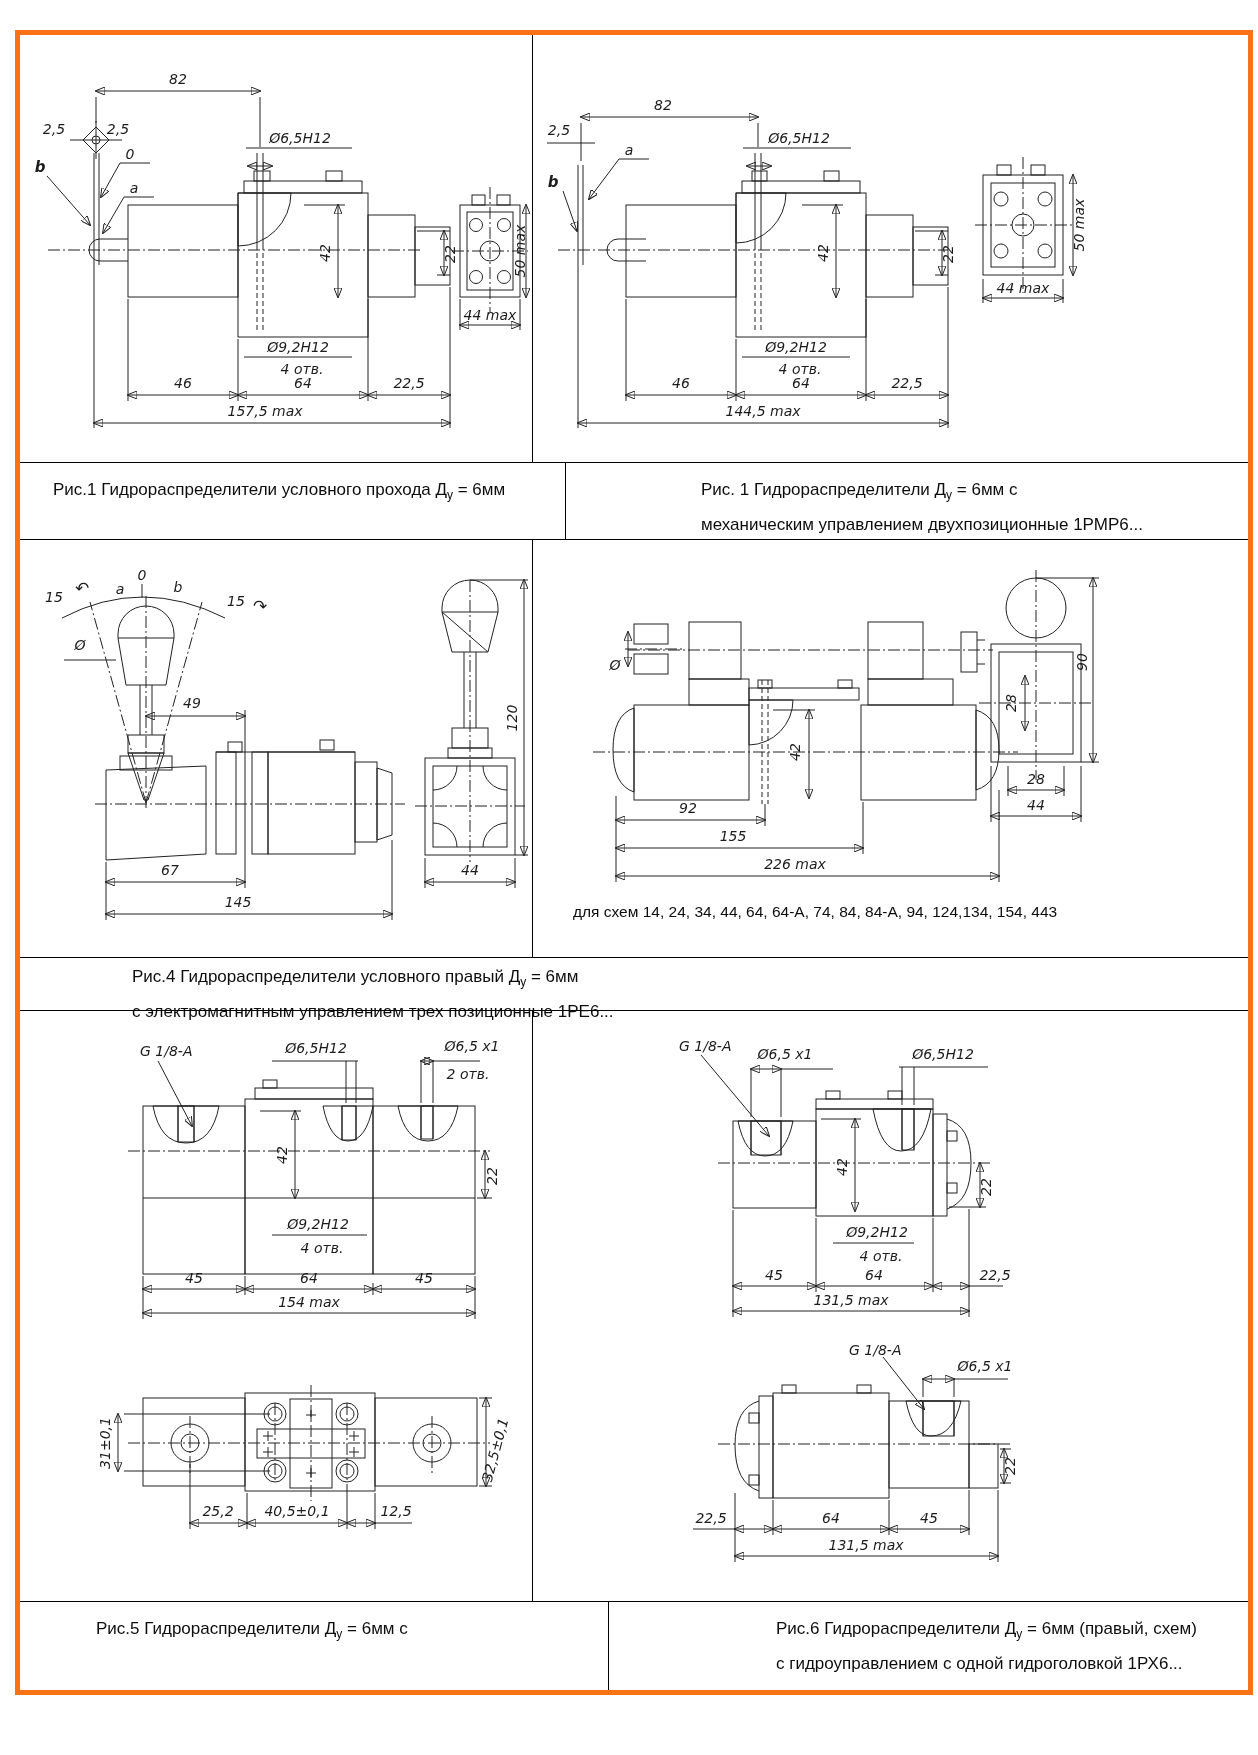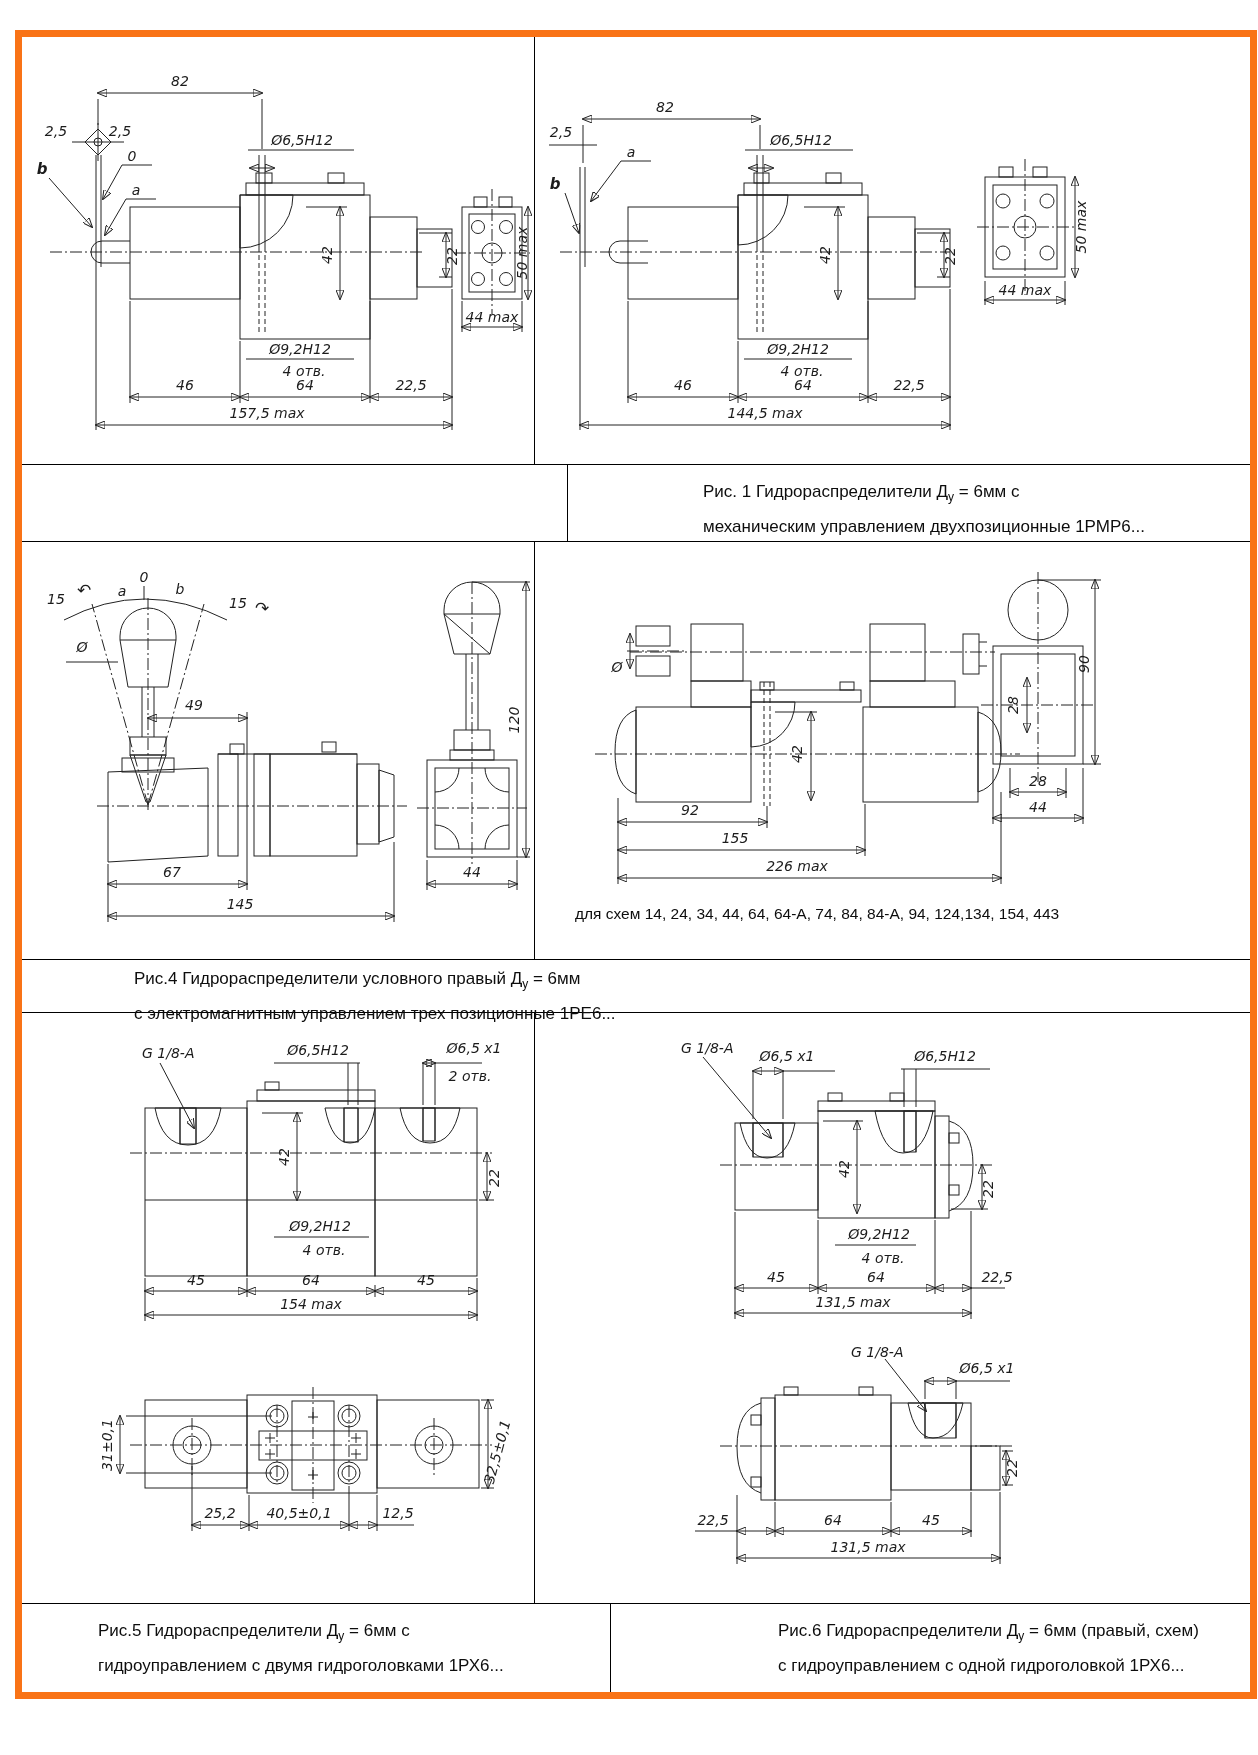--- a/index.html
+++ b/index.html
@@ -1,18 +1,18 @@
 <!DOCTYPE html>
 <html><head>
 <meta charset="utf-8">
 <style>
   html,body{margin:0;padding:0;background:#fff;}
   .page{position:relative;width:1258px;height:1755px;background:#ffffff;overflow:hidden;
         font-family:"Liberation Sans",sans-serif;color:#111;}
-  .sheet{position:absolute;left:15px;top:30px;width:1228px;border:7px solid #f97316;background:#fff;}
+  .sheet{position:absolute;left:15px;top:30px;width:1228px;border:5px solid #f97316;background:#fff;}
   .row{display:flex;border-bottom:1px solid #000;}
   .row:last-child{border-bottom:none;gap:15px;}
   .cell-l{width:512px;border-right:1px solid #000;flex:none;position:relative;}
   .cell-r{width:715px;flex:none;position:relative;}
   .cap{font-size:17px;line-height:30px;padding-top:12px;color:#0d0d0d;}
   .cap .sub{font-size:12px;vertical-align:-4px;}
   svg.fig{display:block;}
   svg.fig line,svg.fig path,svg.fig rect,svg.fig circle,svg.fig ellipse{stroke:#222;fill:none;stroke-width:1;}
   svg.fig .cl{stroke-dasharray:12 3 2 3;}
   svg.fig .dsh{stroke-dasharray:5 3;}
@@ -216,20 +216,21 @@
         <text x="374" y="353">22,5</text>
         <text x="230" y="381">144,5 max</text>
         <text x="490" y="258">44 max</text>
         <text transform="rotate(-90 551,190)" x="551" y="190">50 max</text>
       </svg>
     </div>
   </div>
 
   <div class="row">
     <div class="cell-l cap" style="height:64px;padding-left:33px">
+      <div><span>Рис.1 Гидрораспределители условного прохода  Д</span><span class="sub">у</span><span> = 6мм</span></div>
     </div>
     <div class="cell-r cap" style="height:64px;padding-left:135px">
       <div><span>Рис. 1 Гидрораспределители  Д</span><span class="sub">у</span><span> = 6мм  с</span></div>
       <div>механическим  управлением двухпозиционные 1РМР6...</div>
     </div>
   </div>
 
   <div class="row">
     <div class="cell-l" style="height:417px">
       <svg class="fig" width="512" height="417" viewBox="0 0 512 417">
@@ -647,21 +648,20 @@
         <text x="298" y="512">64</text>
         <text x="396" y="512">45</text>
         <text x="333" y="539">131,5 max</text>
       </svg>
     </div>
   </div>
 
   <div class="row">
     <div class="cell-l cap" style="height:76px;padding-left:76px">
       <div><span>Рис.5 Гидрораспределители  Д</span><span class="sub">у</span><span> = 6мм  с</span></div>
-      <div>гидроуправлением  с двумя гидроголовками 1РХ6...</div>
     </div>
     <div class="cell-r cap" style="height:76px;padding-left:152px">
       <div><span>Рис.6 Гидрораспределители  Д</span><span class="sub">у</span><span> = 6мм (правый, схем)</span></div>
       <div>с гидроуправлением  с одной гидроголовкой 1РХ6...</div>
     </div>
   </div>
 
 </div>
 </div>
 

